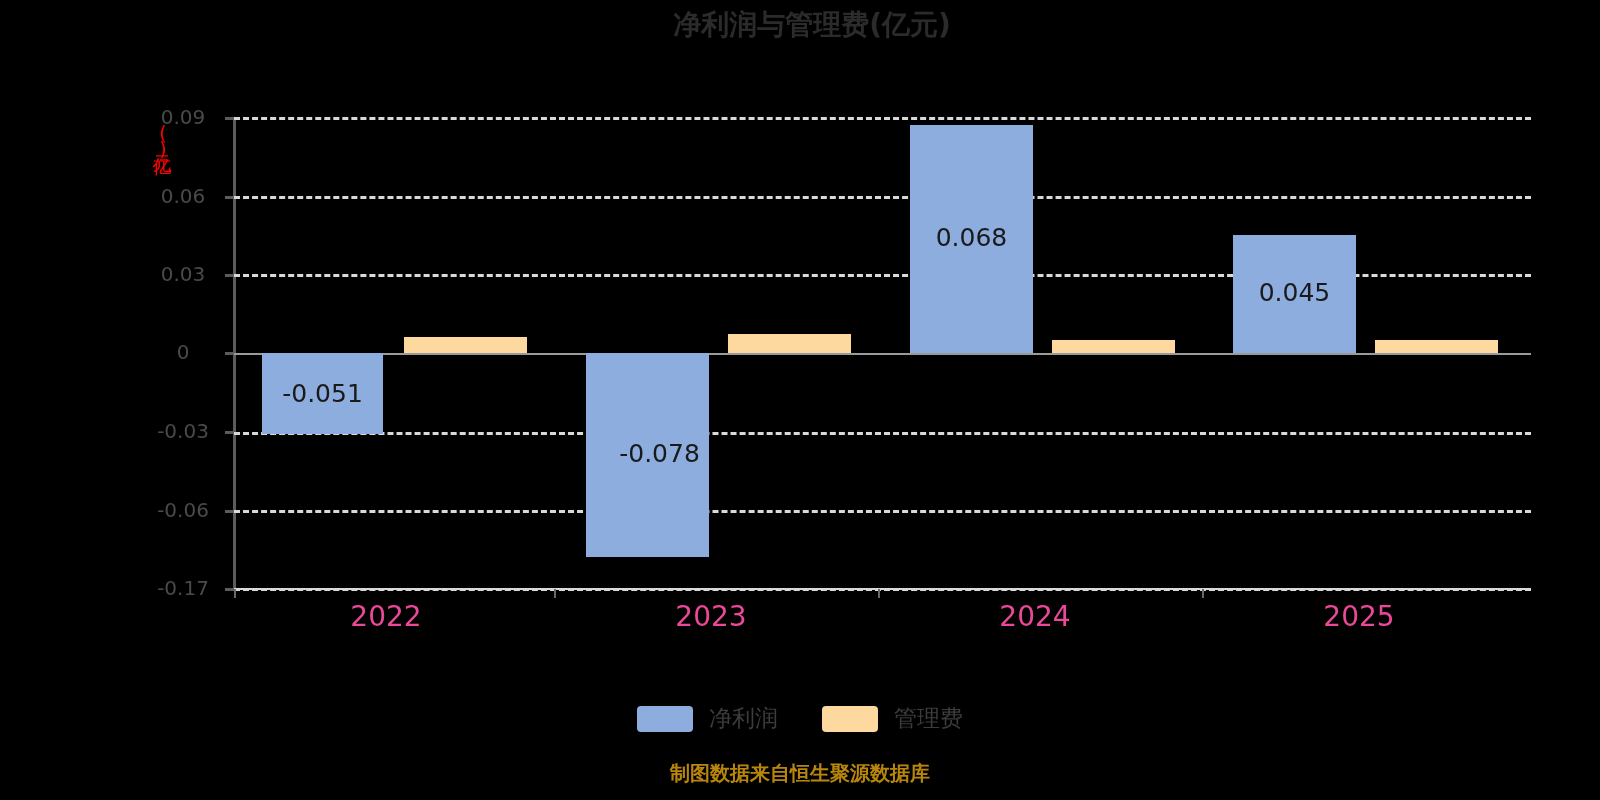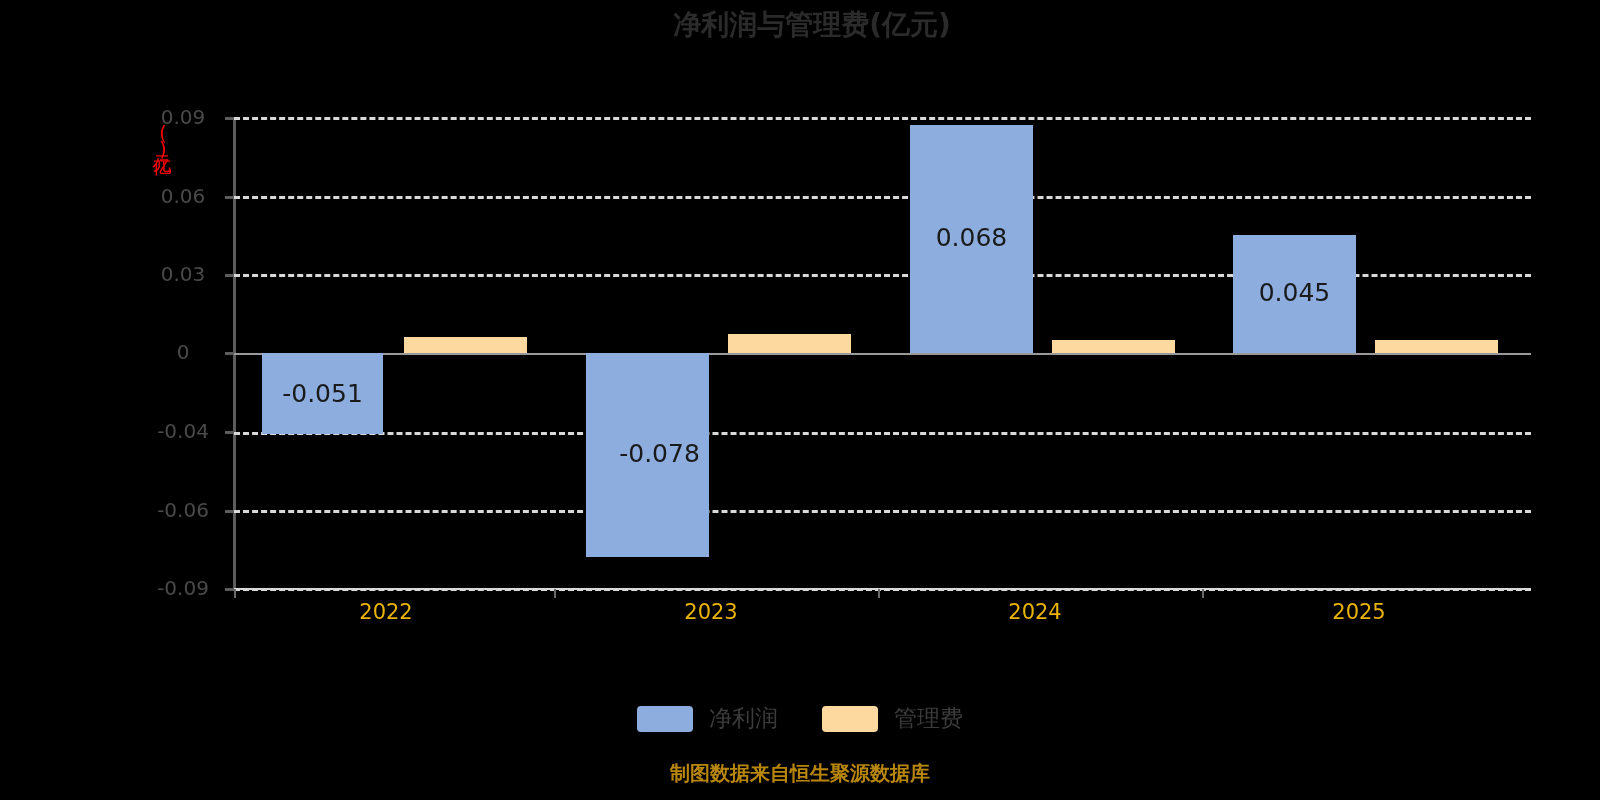--- a/index.html
+++ b/index.html
@@ -130,22 +130,22 @@
     top: 589px;
     width: 2px;
     height: 9px;
     background: #6a6a6a;
   }
   .x-tick-label {
     position: absolute;
     top: 600px;
     width: 160px;
     text-align: center;
-    color: #eab308;
-    font-size: 21px;
+    color: #ec4899;
+    font-size: 28px;
     white-space: nowrap;
   }
 
   
   #legend {
     position: absolute;
     left: 0;
     top: 703px;
     width: 1600px;
     display: flex;
@@ -202,27 +202,27 @@
   <div class="y-tick-mark" style="top:196px;"></div>
   <div class="y-label-box" style="left:148px; top:184px;">0.06</div>
 
   <div class="y-tick-mark" style="top:274px;"></div>
   <div class="y-label-box" style="left:148px; top:262px;">0.03</div>
 
   <div class="y-tick-mark" style="top:352px;"></div>
   <div class="y-label-box" style="left:148px; top:340px;">0</div>
 
   <div class="y-tick-mark" style="top:431px;"></div>
-  <div class="y-label-box" style="left:148px; top:419px;">-0.04</div>
+  <div class="y-label-box" style="left:148px; top:419px;">-0.03</div>
 
   <div class="y-tick-mark" style="top:510px;"></div>
   <div class="y-label-box" style="left:148px; top:498px;">-0.06</div>
 
   <div class="y-tick-mark" style="top:588px;"></div>
-  <div class="y-label-box" style="left:148px; top:576px;">-0.09</div>
+  <div class="y-label-box" style="left:148px; top:576px;">-0.17</div>
 
   <div id="plot-area">
 
     <div class="gridline" style="top:0px;"></div>
     <div class="gridline" style="top:78.7px;"></div>
     <div class="gridline" style="top:157.3px;"></div>
     <div class="gridline zero-line" style="top:236px;"></div>
     <div class="gridline" style="top:314.7px;"></div>
     <div class="gridline" style="top:393.3px;"></div>
     <div class="gridline" style="top:471px;"></div>

